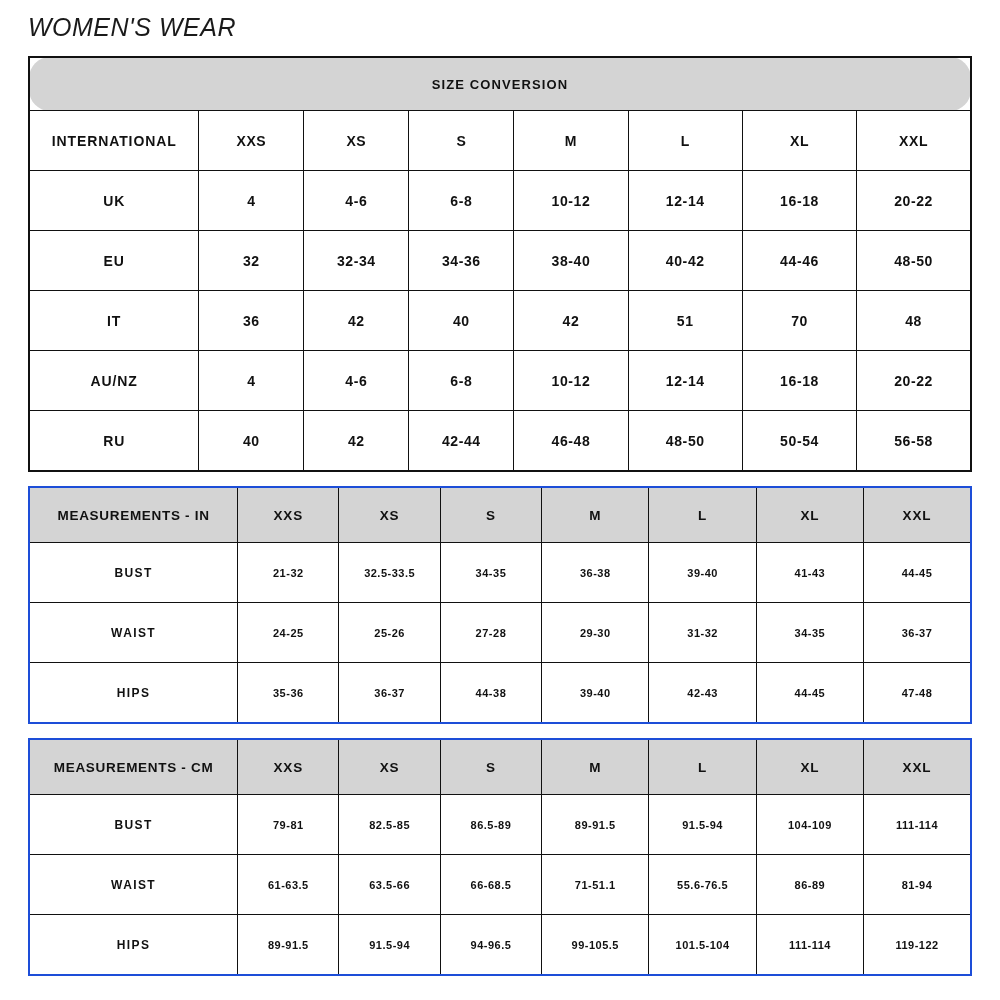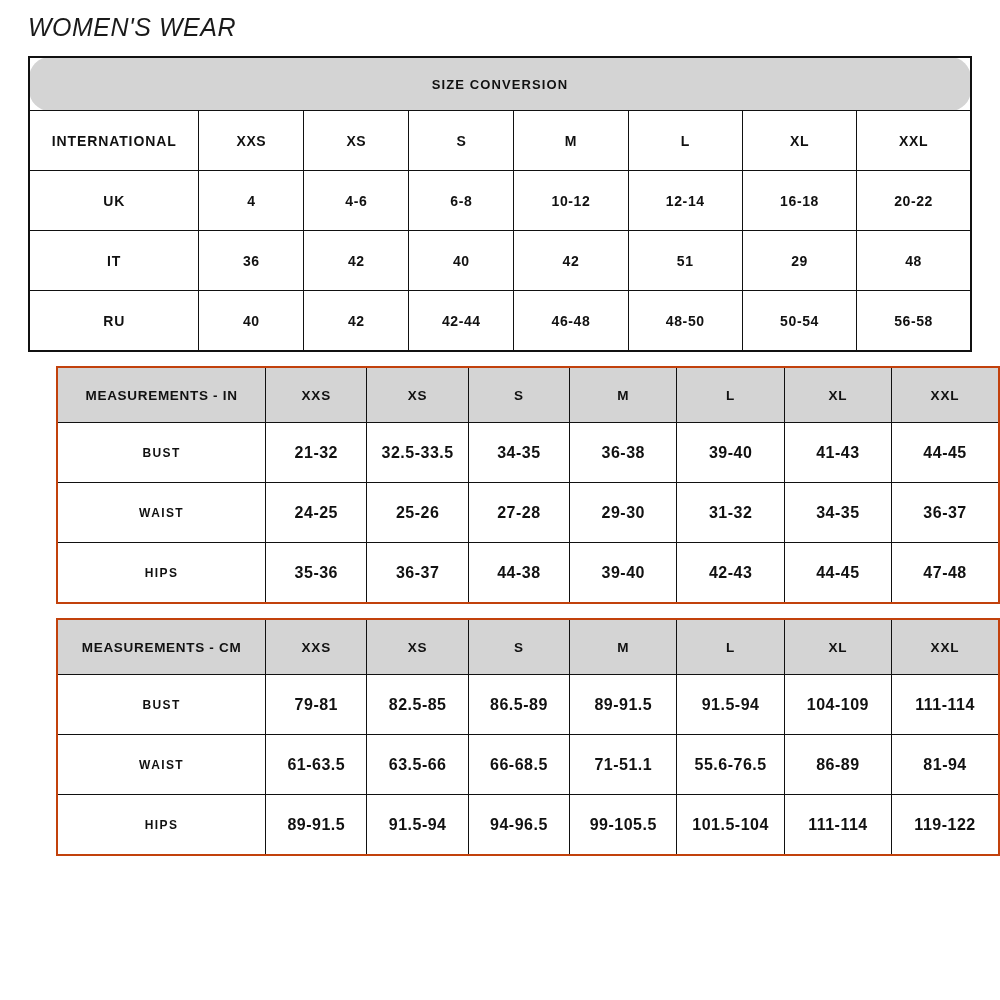--- a/index.html
+++ b/index.html
@@ -31,22 +31,21 @@
   }
   table {
     width: 100%;
     border-collapse: collapse;
     table-layout: fixed;
   }
   table.conv {
     border: 2px solid #111;
   }
   table.meas {
-    border: 2px solid #c2410c;
-    margin-left: 28px;
+    border: 2px solid #1d4ed8;
   }
   .conv td, .conv th,
   .meas td, .meas th {
     border: 1px solid #111;
     text-align: center;
     vertical-align: middle;
     font-weight: 700;
     color: #111;
   }
   .conv .banner {
@@ -76,21 +75,21 @@
     background: #d4d4d4;
     height: 52px;
     font-size: 13.5px;
     letter-spacing: 0.9px;
   }
   .meas thead th.head-label {
     letter-spacing: 0.7px;
   }
   .meas tbody td {
     height: 57px;
-    font-size: 16px;
+    font-size: 11px;
     letter-spacing: 0.5px;
   }
   .meas tbody td.rowlabel {
     font-size: 12px;
     letter-spacing: 1.4px;
     font-weight: 700;
   }
   
   .conv col.c0 { width: 165px; }
   .conv col.cx { width: 102px; }
@@ -136,28 +135,48 @@
         <td class="rowlabel">UK</td>
         <td>4</td>
         <td>4-6</td>
         <td>6-8</td>
         <td>10-12</td>
         <td>12-14</td>
         <td>16-18</td>
         <td>20-22</td>
       </tr>
       <tr>
+        <td class="rowlabel">EU</td>
+        <td>32</td>
+        <td>32-34</td>
+        <td>34-36</td>
+        <td>38-40</td>
+        <td>40-42</td>
+        <td>44-46</td>
+        <td>48-50</td>
+      </tr>
+      <tr>
         <td class="rowlabel">IT</td>
         <td>36</td>
         <td>42</td>
         <td>40</td>
         <td>42</td>
         <td>51</td>
-        <td>29</td>
+        <td>70</td>
         <td>48</td>
+      </tr>
+      <tr>
+        <td class="rowlabel">AU/NZ</td>
+        <td>4</td>
+        <td>4-6</td>
+        <td>6-8</td>
+        <td>10-12</td>
+        <td>12-14</td>
+        <td>16-18</td>
+        <td>20-22</td>
       </tr>
       <tr>
         <td class="rowlabel">RU</td>
         <td>40</td>
         <td>42</td>
         <td>42-44</td>
         <td>46-48</td>
         <td>48-50</td>
         <td>50-54</td>
         <td>56-58</td>

